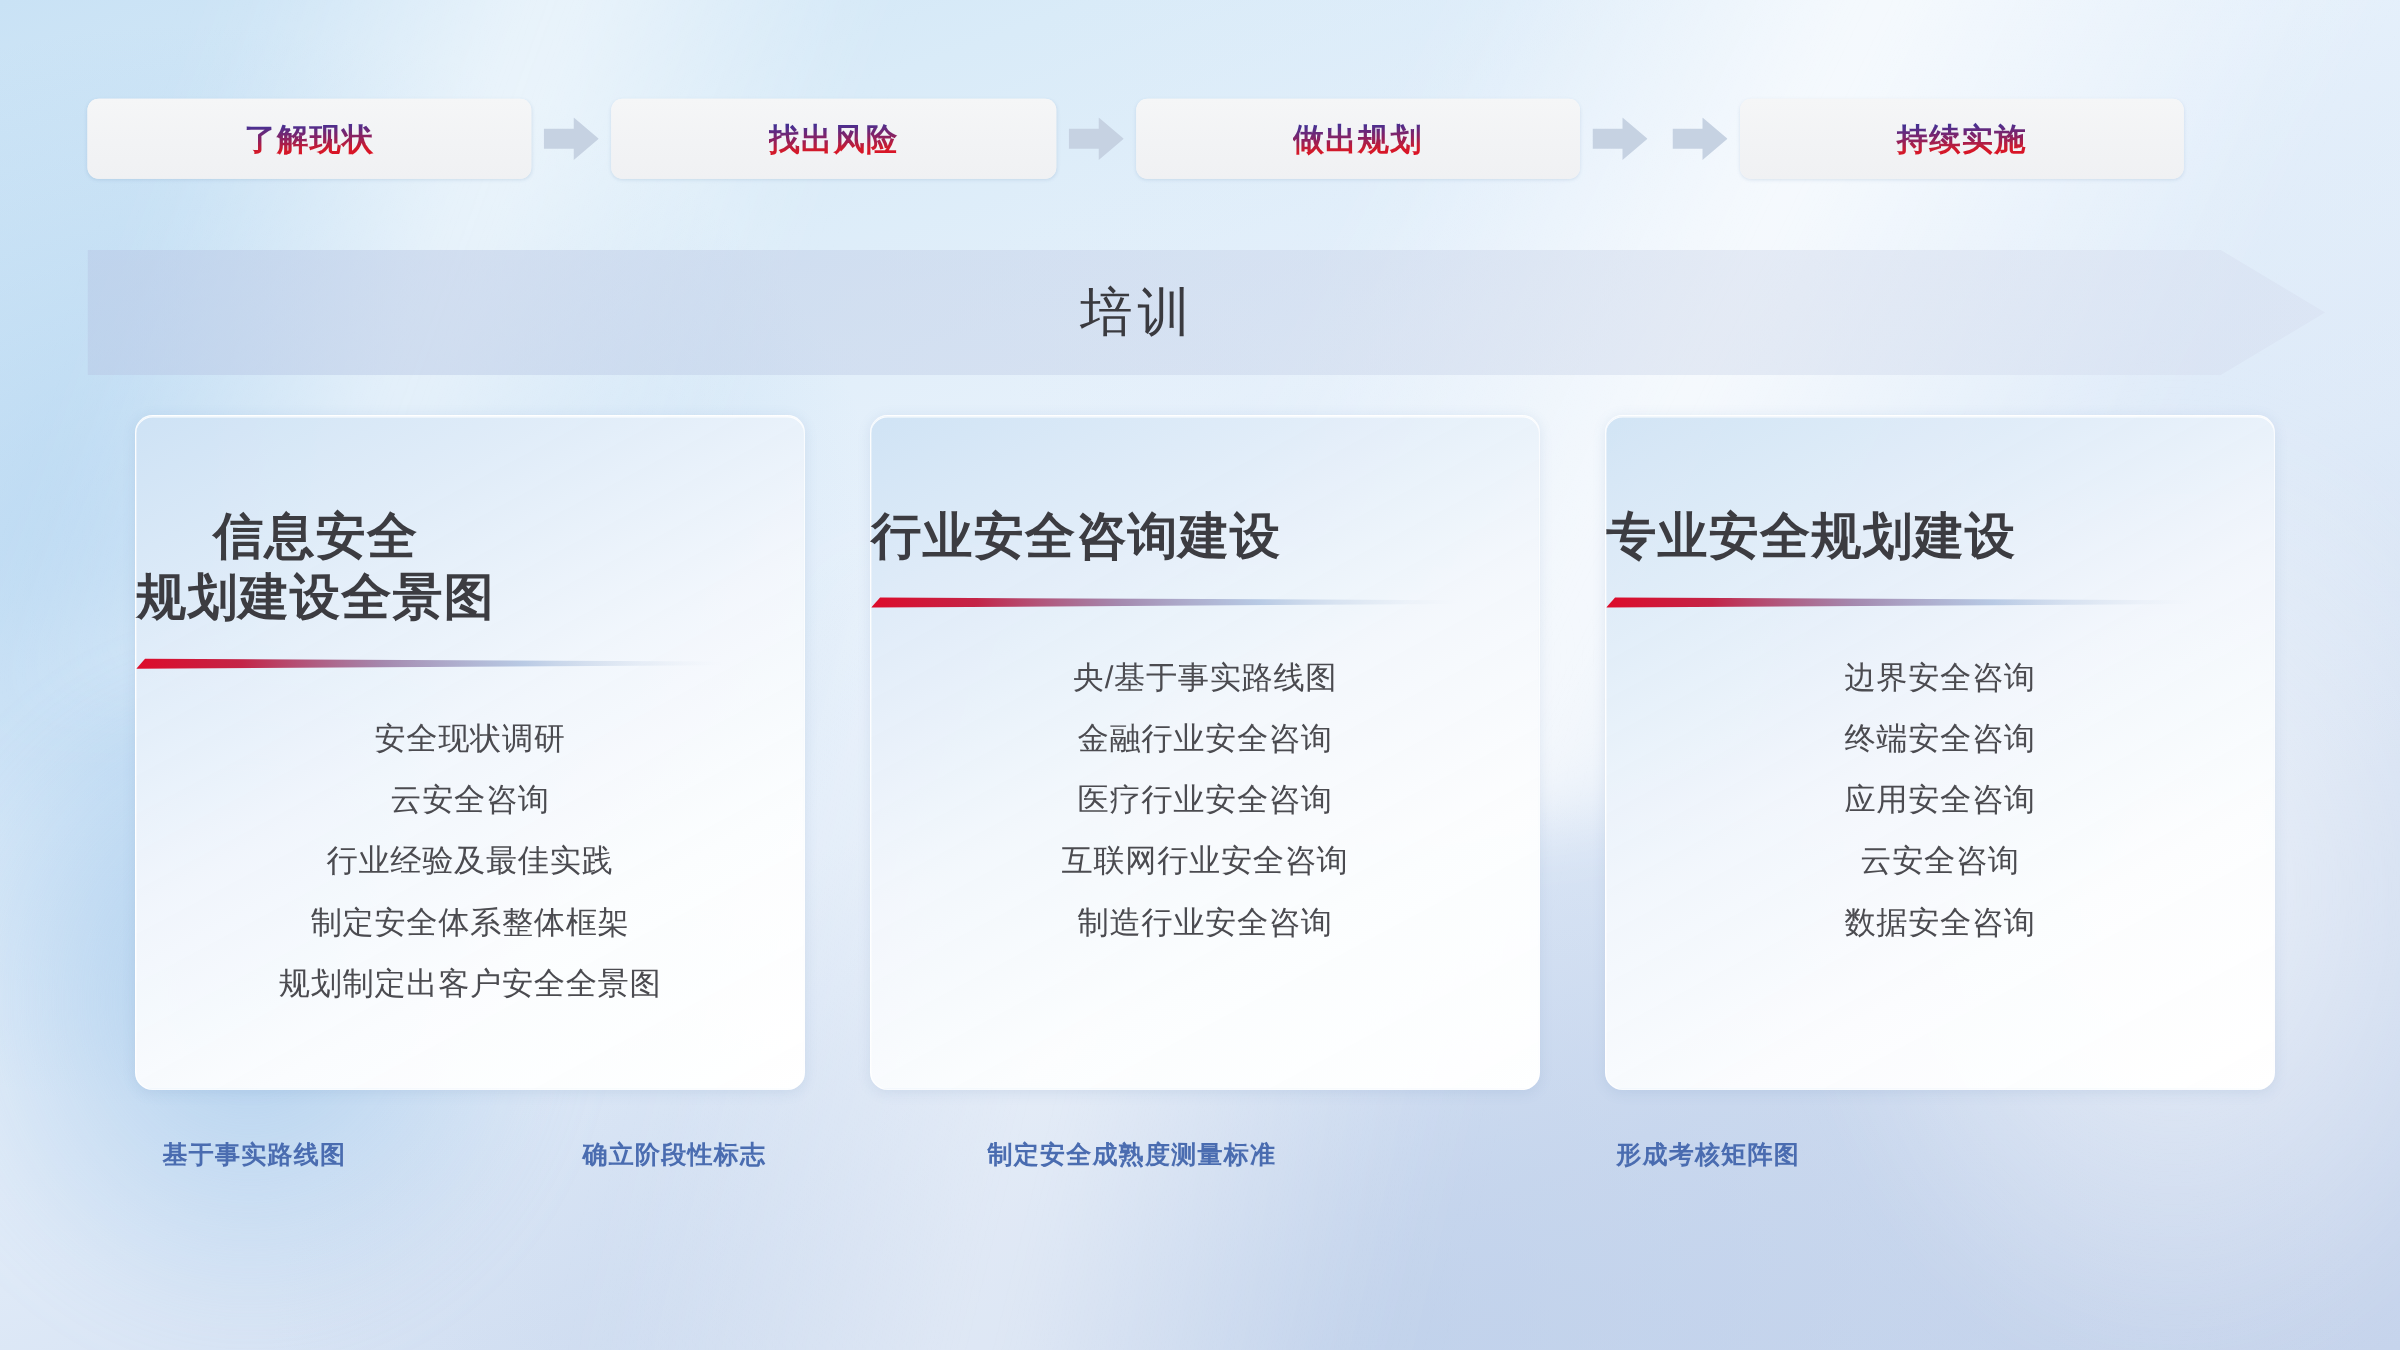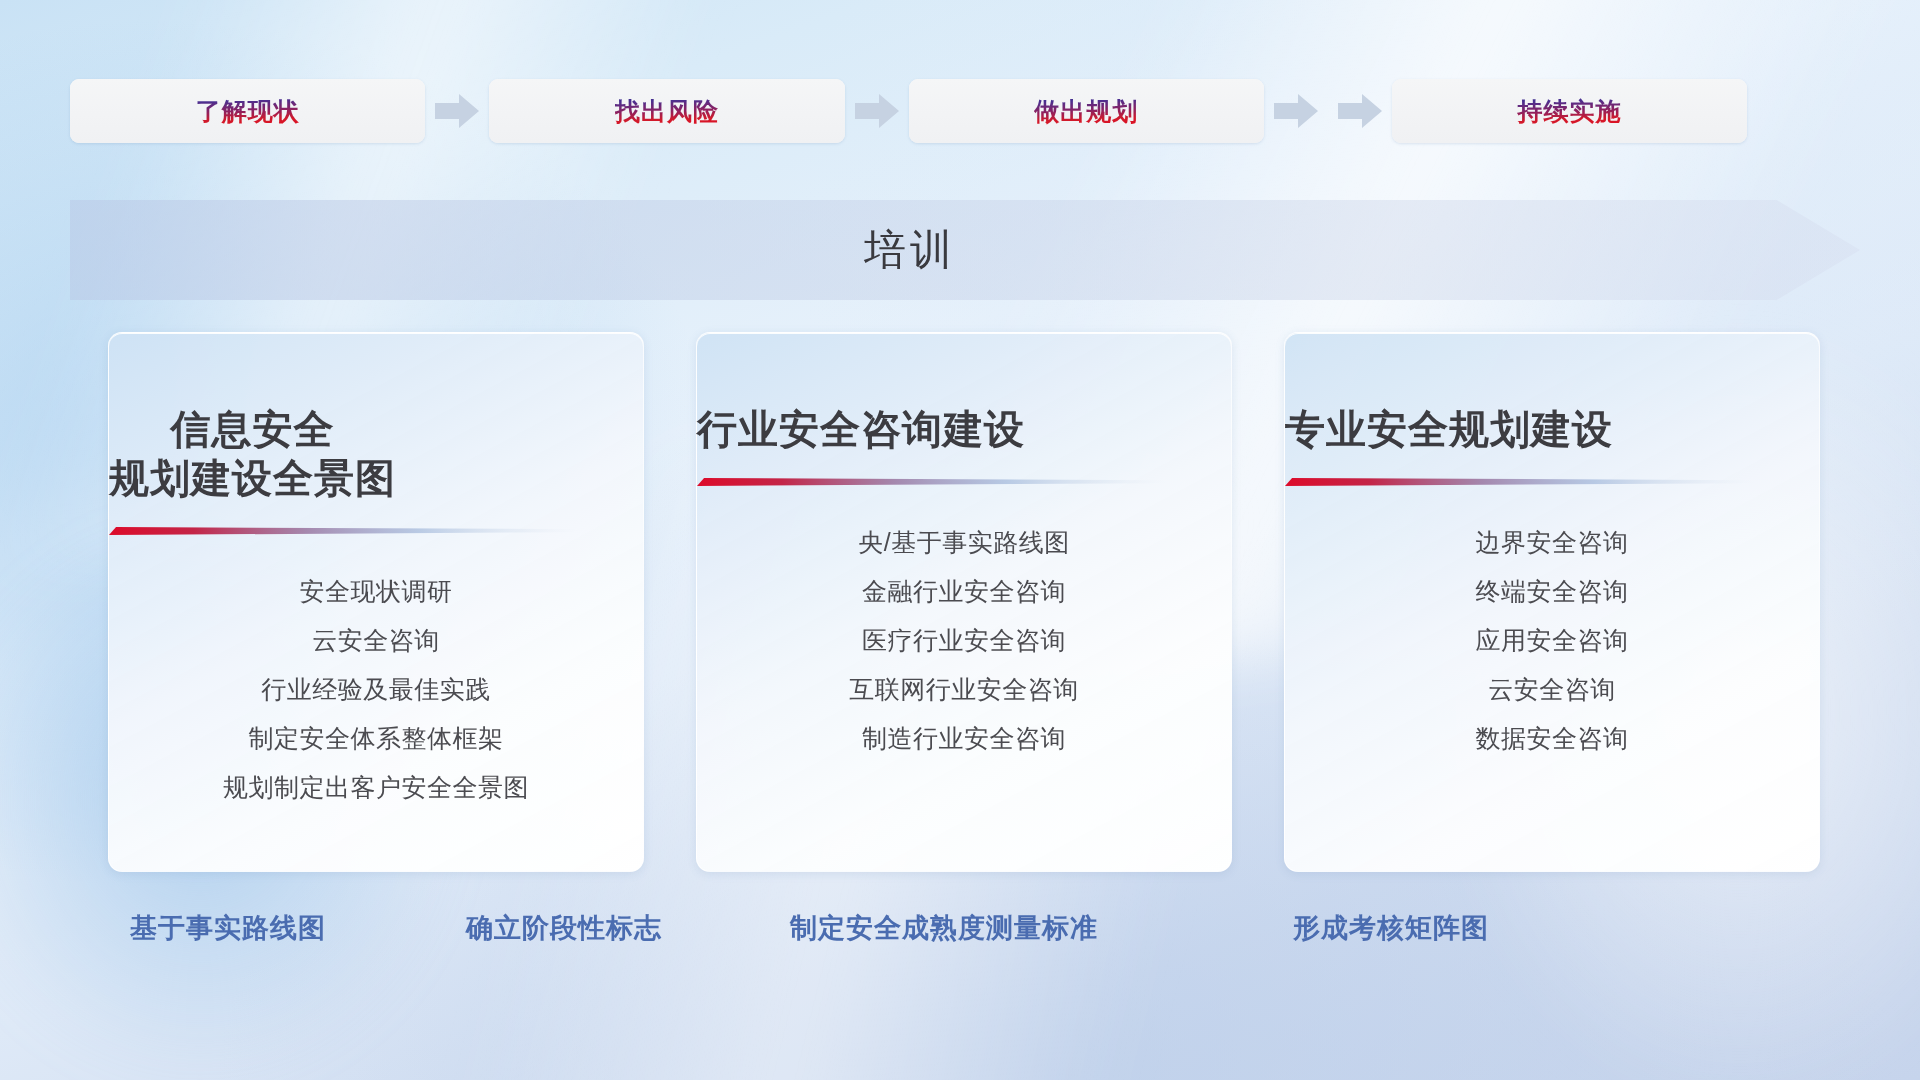--- a/index.html
+++ b/index.html
@@ -224,21 +224,21 @@
   
   #bottom-labels {
     position: absolute;
     left: 0;
     top: 910px;
     width: 1920px;
     height: 48px;
   }
   .bottom-label {
     position: absolute;
-    font-size: 27px;
+    font-size: 20px;
     font-weight: bold;
     color: #4a6cb0;
     letter-spacing: 1px;
     white-space: nowrap;
   }
 </style>
 </head>
 <body>
 
 <div id="slide">

